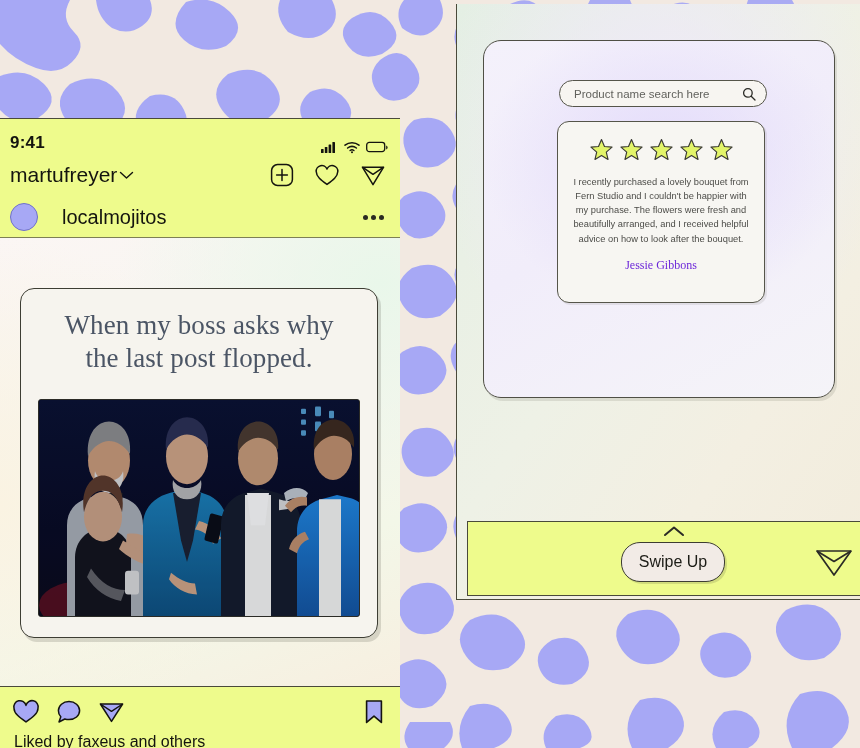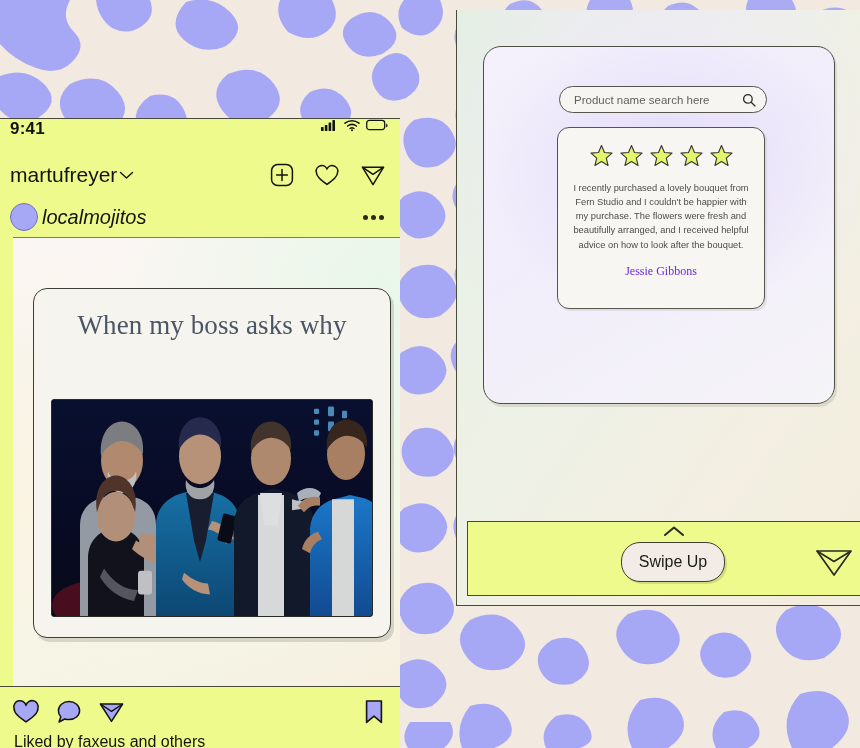--- a/index.html
+++ b/index.html
@@ -14,49 +14,48 @@
 
   
   #phone{
     position:absolute;left:0;top:118px;width:400px;height:630px;
     background:#EEFB8C;
     border-top:1.5px solid #4a4a3a;
     box-sizing:border-box;
     overflow:hidden;
   }
   #statusbar{
-    height:34px;display:flex;align-items:flex-start;justify-content:space-between;
+    height:34px;display:flex;align-items:flex-end;justify-content:space-between;
     padding:0 12px 0 10px;box-sizing:border-box;
   }
   #statusbar .clock{font-size:17px;font-weight:600;color:#14140f;letter-spacing:.2px;}
   #statusbar .sysicons{display:flex;align-items:center;gap:6px;}
   #appbar{
     height:44px;display:flex;align-items:center;justify-content:space-between;
     padding:0 14px 0 10px;box-sizing:border-box;text-align:center;
   }
   #appbar .handle{font-size:21px;color:#14140f;display:flex;align-items:center;gap:2px;}
   #appbar .acts{display:flex;align-items:center;gap:20px;}
   #userrow{
     height:40px;display:flex;align-items:center;justify-content:space-between;
     padding:0 16px 0 10px;box-sizing:border-box;
   }
-  #userrow .left{display:flex;align-items:center;gap:4px;font-style:italic;}
+  #userrow .left{display:flex;align-items:center;gap:24px;}
   .avatar{width:26px;height:26px;border-radius:50%;background:#A7A8F5;border:1px solid #6f70c9;}
   #userrow .uname{font-size:20px;color:#14140f;}
   .dots{display:flex;gap:3px;}
   .dots i{width:5px;height:5px;border-radius:50%;background:#2a2a22;display:block;}
 
   #poststage{
     position:relative;height:448px;
     background:
       radial-gradient(120% 90% at 95% 10%, #e9f7ea 0%, rgba(233,247,234,0) 55%),
       radial-gradient(110% 100% at 0% 60%, #faf3e2 0%, rgba(250,243,226,0) 60%),
       linear-gradient(160deg,#fbf6f4 0%,#f7f5ef 40%,#f3f7e8 72%,#f7efe0 100%);
     border-top:1.2px solid #7d7f55;
-    margin-left:13px;
   }
   .postcard{
     position:absolute;left:20px;top:50px;width:358px;height:350px;
     background:#F6F4EE;border:1.4px solid #3d3d33;border-radius:14px;
     box-shadow:3px 4px 0 rgba(60,60,45,.17);
     box-sizing:border-box;
   }
   .postcard .headline{
     text-align:center;color:#4b5565;
     font-family:"Liberation Serif",serif;
@@ -70,21 +69,21 @@
 
   #actionbar{
     height:auto;border-top:1.4px solid #4a4a3a;padding:12px 16px 0 12px;
   }
   #actionbar .icons{display:flex;align-items:center;justify-content:space-between;}
   #actionbar .lgroup{display:flex;align-items:center;gap:16px;}
   #likedby{font-size:16px;color:#14140f;padding:8px 0 0 2px;}
 
   
   #story{
-    position:absolute;left:456px;top:10px;width:404px;height:596px;
+    position:absolute;left:456px;top:4px;width:404px;height:596px;
     border:1.3px solid #4a4a3a;border-top:none;border-right:none;
     box-sizing:border-box;
     background:
       radial-gradient(90% 70% at 50% 22%, #efe8fb 0%, rgba(239,232,251,0) 62%),
       linear-gradient(125deg,#e4efe4 0%,#eef1e6 45%,#f3efe2 72%,#f2ecdc 100%);
     overflow:hidden;
   }
   .storycard{
     position:absolute;left:26px;top:36px;width:352px;height:358px;
     border:1.3px solid #4f4f45;border-radius:18px;box-sizing:border-box;
@@ -257,20 +256,21 @@
         <i></i>
         <i></i>
         <i></i>
       </span>
   </div>
 
   <div id="poststage">
     <div class="postcard">
       <div class="headline">
         <div>When my boss asks why</div>
+        <div>the last post flopped.</div>
       </div>
       <div class="photo">
         <svg viewBox="0 0 320 200" preserveAspectRatio="none">
           <defs>
             <linearGradient id="stagebg" x1="0" y1="0" x2="0" y2="1">
               <stop offset="0" stop-color="#0a1030"></stop>
                 <stop offset=".6" stop-color="#070a22"></stop>
                 <stop offset="1" stop-color="#0b0a18"></stop>
             </linearGradient>
             <linearGradient id="suitblue" x1="0" y1="0" x2="0" y2="1">

